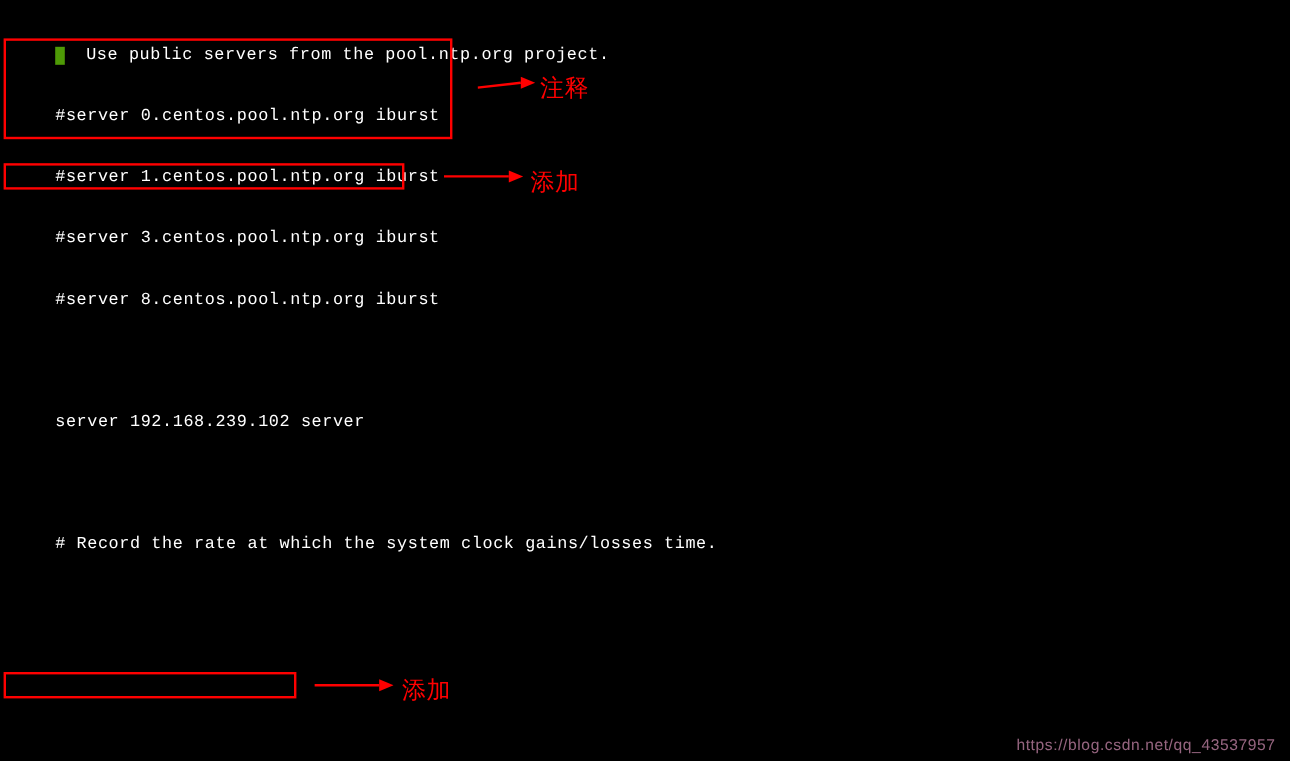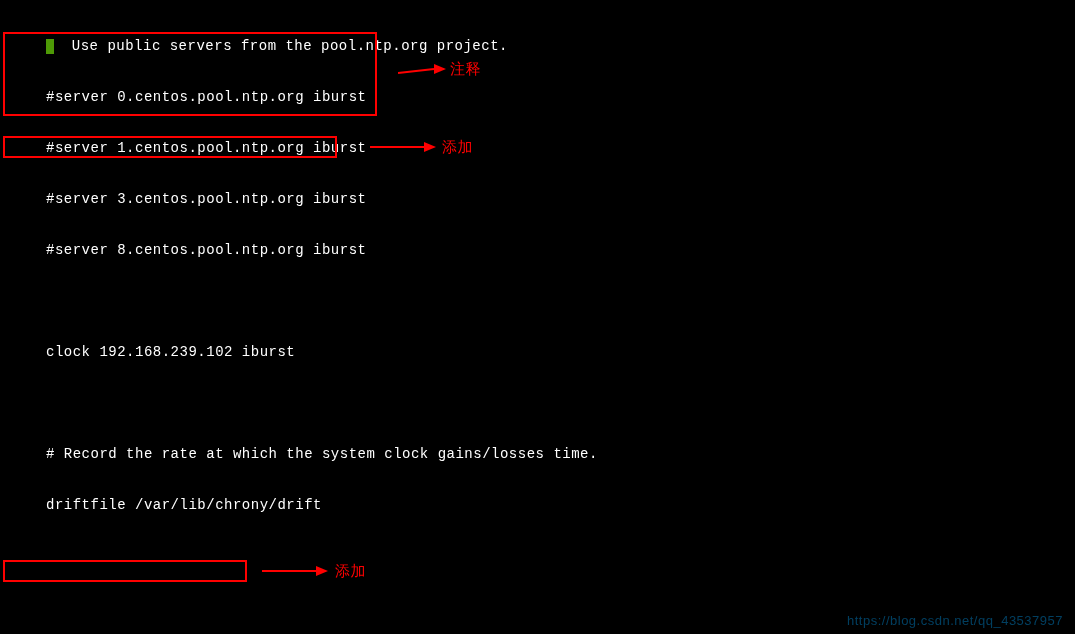--- a/index.html
+++ b/index.html
@@ -36,47 +36,46 @@
     }
     .arrow {
       position: absolute;
       pointer-events: none;
     }
     .arrow svg { display: block; }
     .annotation {
       position: absolute;
       color: #ff0000;
       font-family: "SimSun", "Microsoft YaHei", sans-serif;
-      font-size: 15px;
+      font-size: 20px;
       font-weight: 400;
     }
     .watermark {
       position: absolute;
       right: 12px;
       bottom: 6px;
-      color: #0369a1;
+      color: #f9a8d4;
       opacity: 0.6;
       font-family: Arial, sans-serif;
       font-size: 13px;
     }
   </style>
 </head>
 <body>
 
 <div class="terminal">
   <div class="line"><span class="cursor-block"></span><span>  Use public servers from the pool.ntp.org project.</span></div>
   <div class="line">#server 0.centos.pool.ntp.org iburst</div>
   <div class="line">#server 1.centos.pool.ntp.org iburst</div>
   <div class="line">#server 3.centos.pool.ntp.org iburst</div>
   <div class="line">#server 8.centos.pool.ntp.org iburst</div>
   <div class="line"></div>
-  <div class="line">clock 192.168.239.102 iburst</div>
+  <div class="line">server 192.168.239.102 server</div>
   <div class="line"></div>
   <div class="line"># Record the rate at which the system clock gains/losses time.</div>
-  <div class="line">driftfile /var/lib/chrony/drift</div>
   <div class="line"></div>
   
   
   
   
   
   
   
   
   

